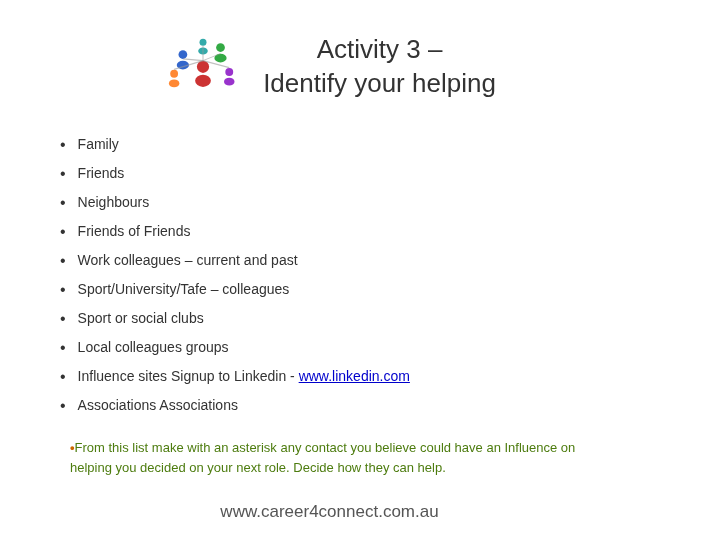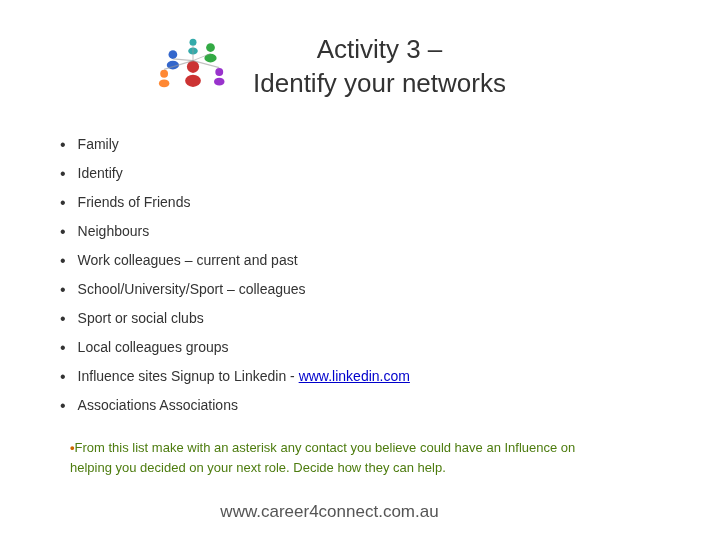--- a/index.html
+++ b/index.html
@@ -134,44 +134,44 @@
         <line x1="45" y1="35" x2="65" y2="27" stroke="#999999" stroke-width="1.2" opacity="0.6"></line>
         <line x1="45" y1="35" x2="12" y2="45" stroke="#999999" stroke-width="1.2" opacity="0.6"></line>
         <line x1="45" y1="35" x2="75" y2="43" stroke="#999999" stroke-width="1.2" opacity="0.6"></line>
         <line x1="45" y1="35" x2="45" y2="18" stroke="#999999" stroke-width="1.2" opacity="0.6"></line>
       </svg>
     </div>
 
     <div class="title-block">
       <div class="title">
         <span>Activity 3 –</span><br>
-        <span>Identify your networks</span>
+        <span>Identify your helping</span>
       </div>
     </div>
   </div>
 
   <div class="content">
     <ul class="bullet-list">
       <li>
         <span>Family</span>
       </li>
       <li>
-        <span>Identify</span>
+        <span>Friends</span>
+      </li>
+      <li>
+        <span>Neighbours</span>
       </li>
       <li>
         <span>Friends of Friends</span>
       </li>
       <li>
-        <span>Neighbours</span>
-      </li>
-      <li>
         <span>Work colleagues – current and past</span>
       </li>
       <li>
-        <span>School/University/Sport – colleagues</span>
+        <span>Sport/University/Tafe – colleagues</span>
       </li>
       <li>
         <span>Sport or social clubs</span>
       </li>
       <li>
         <span>Local colleagues groups</span>
       </li>
       <li>
         <span>
           <span>Influence sites Signup to Linkedin - </span><a href="#">www.linkedin.com</a>

